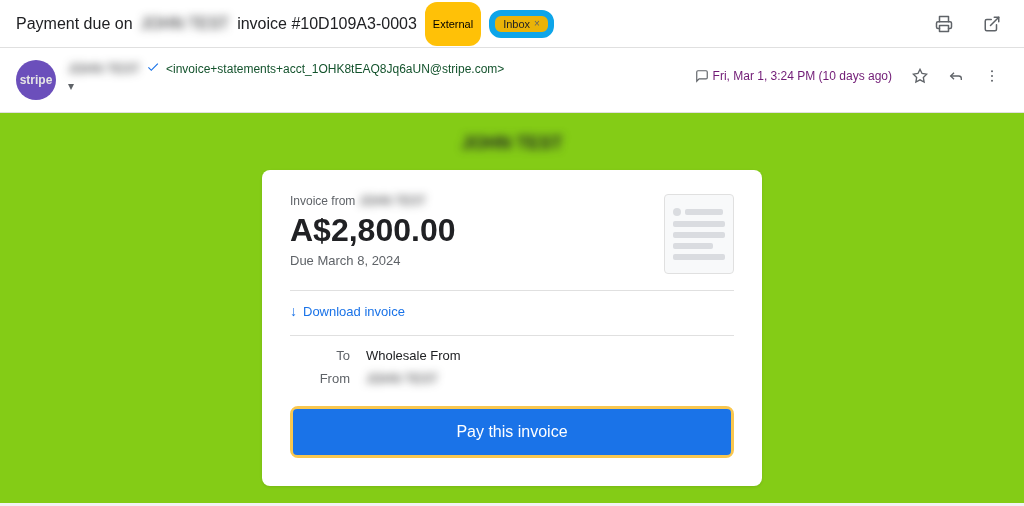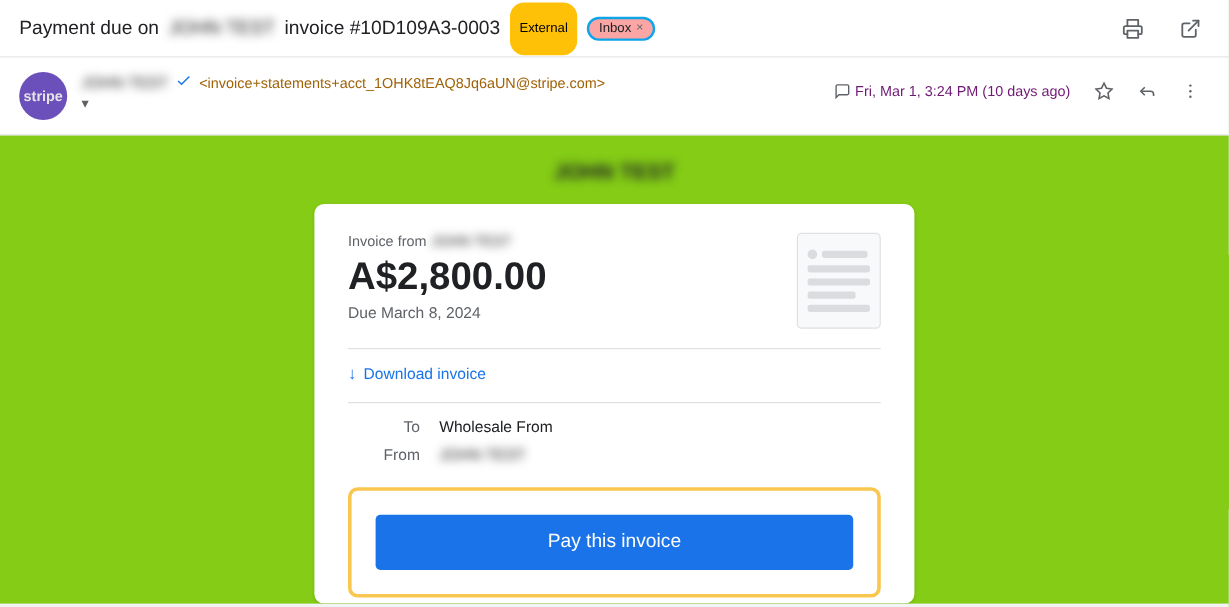--- a/index.html
+++ b/index.html
@@ -39,29 +39,29 @@
     }
     .badge-external {
       background: #ffc107;
       color: #000;
       font-size: 11px;
       padding: 16px 8px;
       border-radius: 12px;
       font-weight: 500;
     }
     .badge-inbox {
-      background: #fca5a5;
+      background: #eab308;
       color: #202124;
       font-size: 11px;
       padding: 2px 8px;
       border-radius: 12px;
       display: flex;
       align-items: center;
       gap: 4px;
-      border: 2px solid #0ea5e9;
+      border: 6px solid #0ea5e9;
       text-align: right;
     }
     .badge-inbox .close-x {
       cursor: pointer;
       font-size: 10px;
       color: #5f6368;
     }
     .top-bar-actions {
       display: flex;
       align-items: center;
@@ -114,21 +114,21 @@
       color: #202124;
     }
     .sender-name {
       font-weight: 500;
     }
     .verified-icon {
       color: #1a73e8;
       font-size: 14px;
     }
     .sender-email {
-      color: #a16207;
+      color: #14532d;
       font-size: 12px;
     }
     .email-subline {
       font-size: 12px;
       color: #5f6368;
       display: flex;
       align-items: center;
       gap: 4px;
       margin-top: 2px;
     }
@@ -282,21 +282,21 @@
     }
     .field-value-blurred {
       color: #202124;
       filter: blur(4px);
     }
 
     
     .pay-button-wrapper {
       border: 3px solid #f9c74f;
       border-radius: 8px;
-      padding: 20px;
+      padding: 0;
     }
     .pay-button {
       width: 100%;
       background: #1a73e8;
       color: #fff;
       border: none;
       border-radius: 4px;
       padding: 14px;
       font-size: 16px;
       font-weight: 500;

